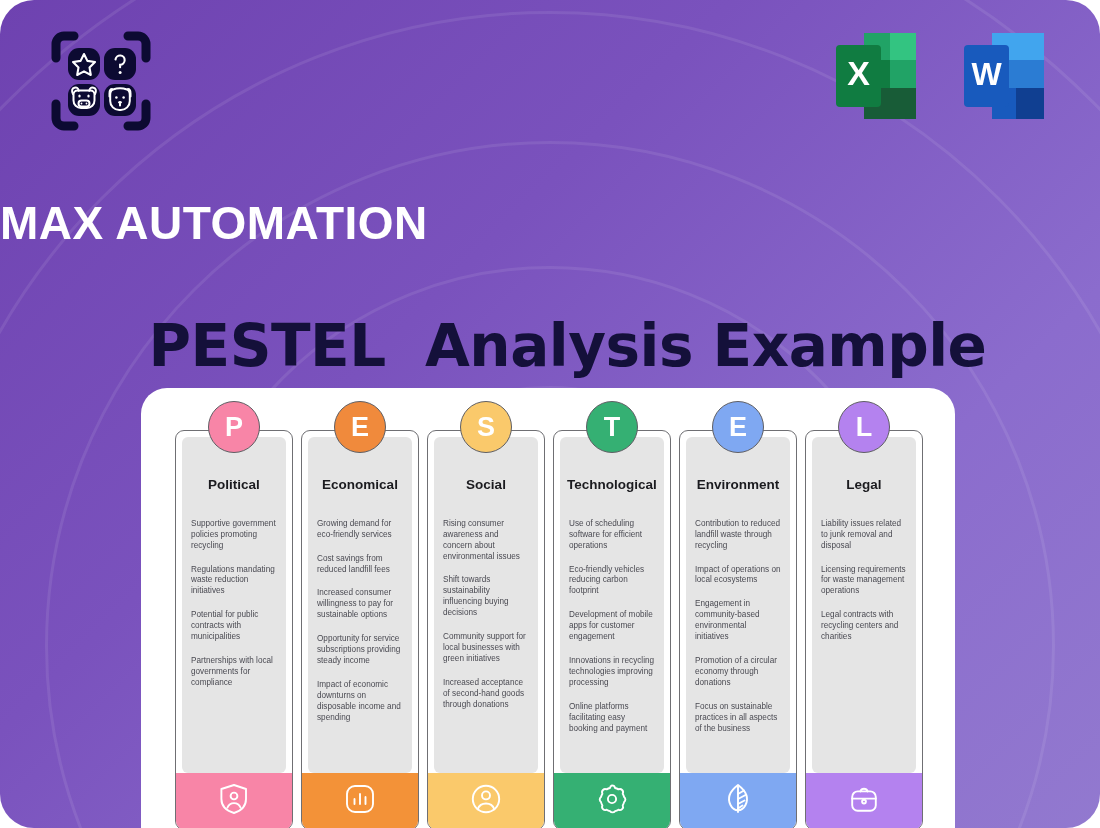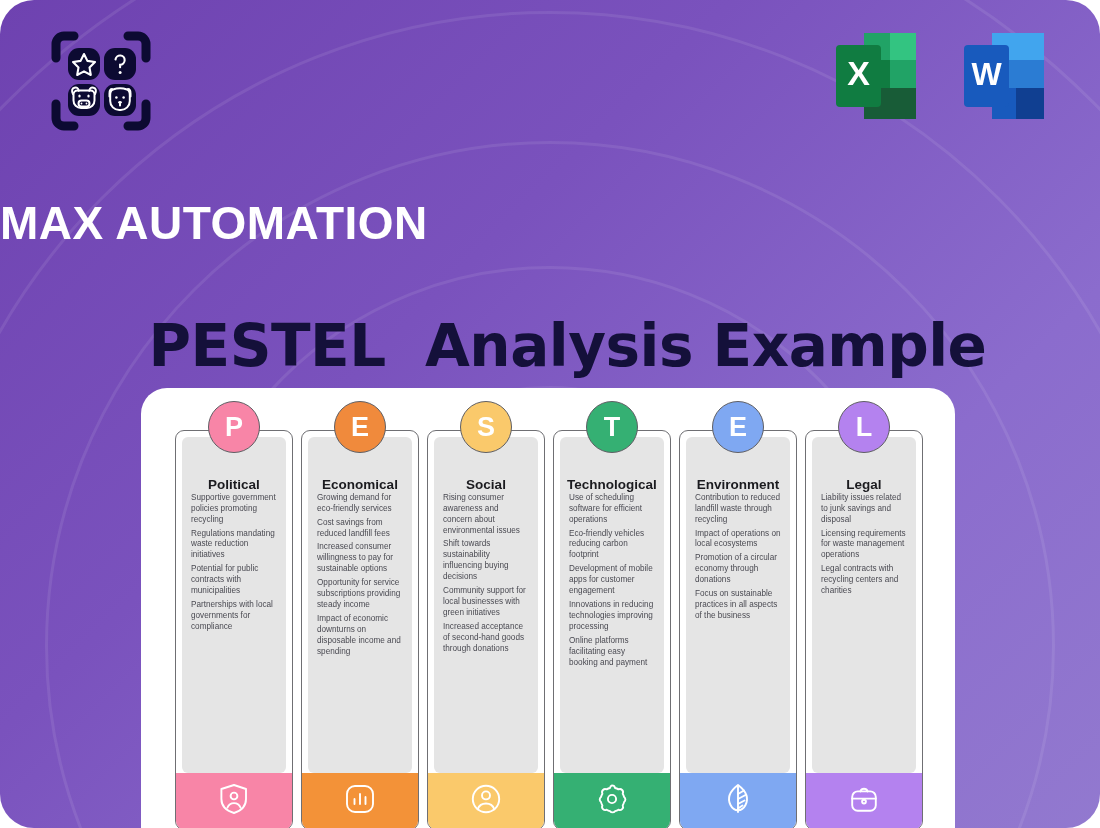--- a/index.html
+++ b/index.html
@@ -129,24 +129,25 @@
   .col-heading {
     margin-top: 41px;
     text-align: center;
     font-size: 13.5px;
     font-weight: 700;
     color: #1b1b1f;
     font-family: "Liberation Sans", sans-serif;
     line-height: 1.1;
   }
   .col-items {
+    margin-top: 26px;
     padding: 0 9px;
     display: flex;
     flex-direction: column;
-    gap: 3px;
+    gap: 13px;
   }
   .col-item {
     font-size: 8.2px;
     line-height: 1.33;
     color: #4a4a52;
     font-family: "Liberation Sans", sans-serif;
   }
   .col-footer {
     height: 56px;
     margin: 0 -6px -6px -6px;
@@ -307,59 +308,60 @@
           </div>
         </div>
         <div class="col">
           <div class="col-badge" style="background: rgb(53, 176, 115);">T</div>
           <div class="col-inner">
             <div class="col-heading">Technological</div>
             <div class="col-items">
               <div class="col-item">Use of scheduling software for efficient operations</div>
               <div class="col-item">Eco-friendly vehicles reducing carbon footprint</div>
               <div class="col-item">Development of mobile apps for customer engagement</div>
-              <div class="col-item">Innovations in reducing technologies improving processing</div>
+              <div class="col-item">Innovations in recycling technologies improving processing</div>
               <div class="col-item">Online platforms facilitating easy booking and payment</div>
             </div>
           </div>
           <div class="col-footer" style="background: rgb(53, 176, 115);">
             <span><svg viewBox="0 0 34 34" fill="none" stroke="#ffffff" stroke-width="1.9" stroke-linecap="round" stroke-linejoin="round">
                 <path d="M17 3.4 a3.2 3.2 0 0 1 3.1 2.6 11 11 0 0 1 3.3 1.4 3.2 3.2 0 0 1 4.3 4.3 11 11 0 0 1 1.4 3.3 3.2 3.2 0 0 1 0 5.1 11 11 0 0 1 -1.4 3.3 3.2 3.2 0 0 1 -4.3 4.3 11 11 0 0 1 -3.3 1.4 3.2 3.2 0 0 1 -5.1 0 11 11 0 0 1 -3.3 -1.4 3.2 3.2 0 0 1 -4.3 -4.3 11 11 0 0 1 -1.4 -3.3 3.2 3.2 0 0 1 0 -5.1 11 11 0 0 1 1.4 -3.3 3.2 3.2 0 0 1 4.3 -4.3 11 11 0 0 1 3.3 -1.4 A3.2 3.2 0 0 1 17 3.4 z"></path>
                 <circle cx="17" cy="17" r="4.1"></circle>
               </svg></span>
           </div>
         </div>
         <div class="col">
           <div class="col-badge" style="background: rgb(127, 168, 242);">E</div>
           <div class="col-inner">
             <div class="col-heading">Environment</div>
             <div class="col-items">
               <div class="col-item">Contribution to reduced landfill waste through recycling</div>
               <div class="col-item">Impact of operations on local ecosystems</div>
+              <div class="col-item">Engagement in community-based environmental initiatives</div>
               <div class="col-item">Promotion of a circular economy through donations</div>
               <div class="col-item">Focus on sustainable practices in all aspects of the business</div>
             </div>
           </div>
           <div class="col-footer" style="background: rgb(127, 168, 242);">
             <span><svg viewBox="0 0 34 34" fill="none" stroke="#ffffff" stroke-width="1.9" stroke-linecap="round" stroke-linejoin="round">
                 <path d="M17 3 C25 9 28 16 24.5 23 21 30 13 30 9.5 23 6 16 9 9 17 3 z"></path>
                 <path d="M17 4.5 V30"></path>
                 <path d="M17 12 L23 8.5"></path>
                 <path d="M17 17 L24.5 13"></path>
                 <path d="M17 22 L23.5 18.5"></path>
                 <path d="M17 26.5 L21.5 23.5"></path>
               </svg></span>
           </div>
         </div>
         <div class="col">
           <div class="col-badge" style="background: rgb(180, 130, 239);">L</div>
           <div class="col-inner">
             <div class="col-heading">Legal</div>
             <div class="col-items">
-              <div class="col-item">Liability issues related to junk savings and disposal</div>
+              <div class="col-item">Liability issues related to junk removal and disposal</div>
               <div class="col-item">Licensing requirements for waste management operations</div>
               <div class="col-item">Legal contracts with recycling centers and charities</div>
             </div>
           </div>
           <div class="col-footer" style="background: rgb(180, 130, 239);">
             <span><svg viewBox="0 0 34 34" fill="none" stroke="#ffffff" stroke-width="1.9" stroke-linecap="round" stroke-linejoin="round">
                 <path d="M13.4 9.4 a3.8 3.8 0 0 1 7.2 0"></path>
                 <rect x="5.2" y="9.4" width="23.6" height="19.4" rx="5.5"></rect>
                 <path d="M5.2 16.6 H28.8"></path>
                 <circle cx="17" cy="19.6" r="1.9"></circle>

